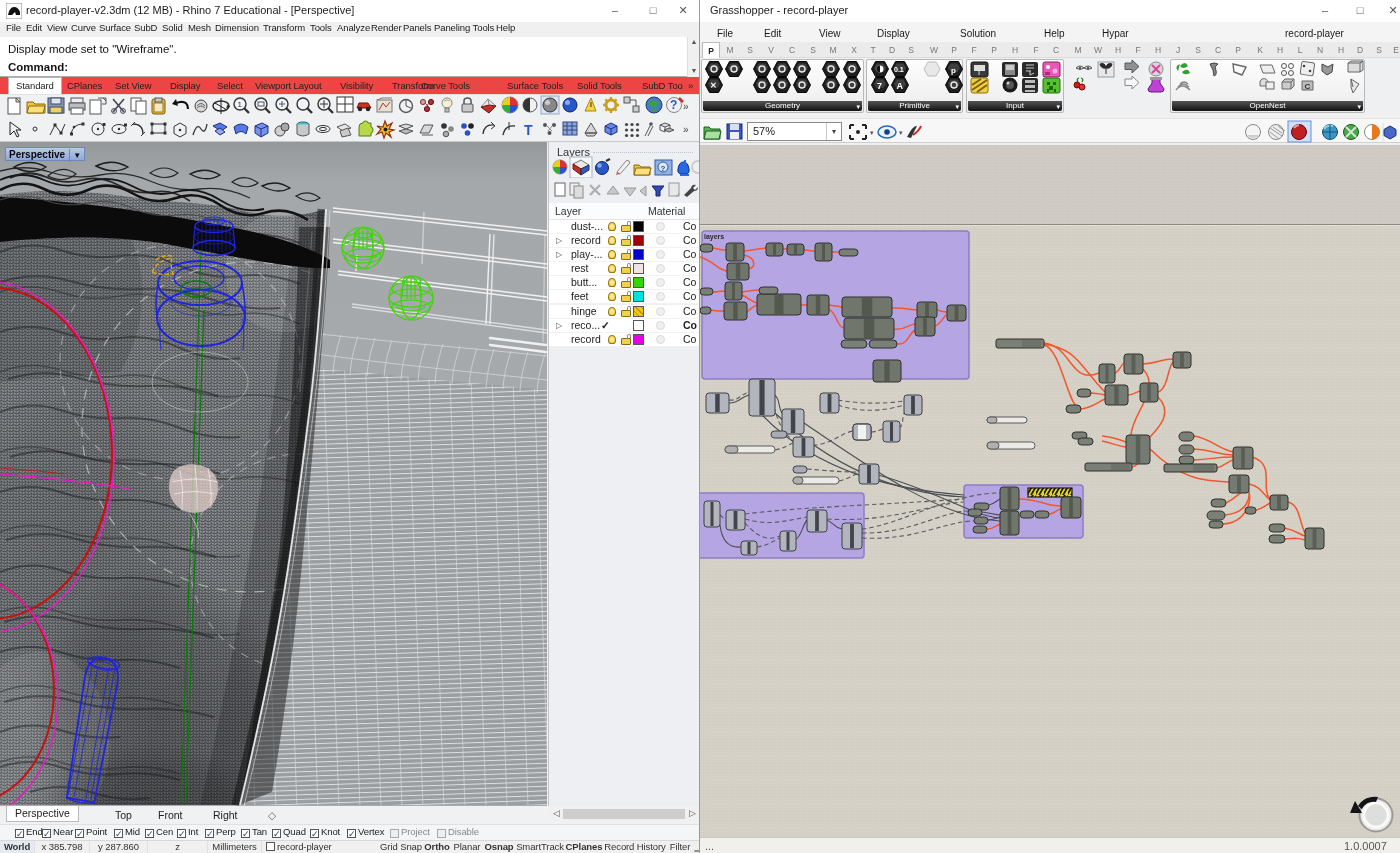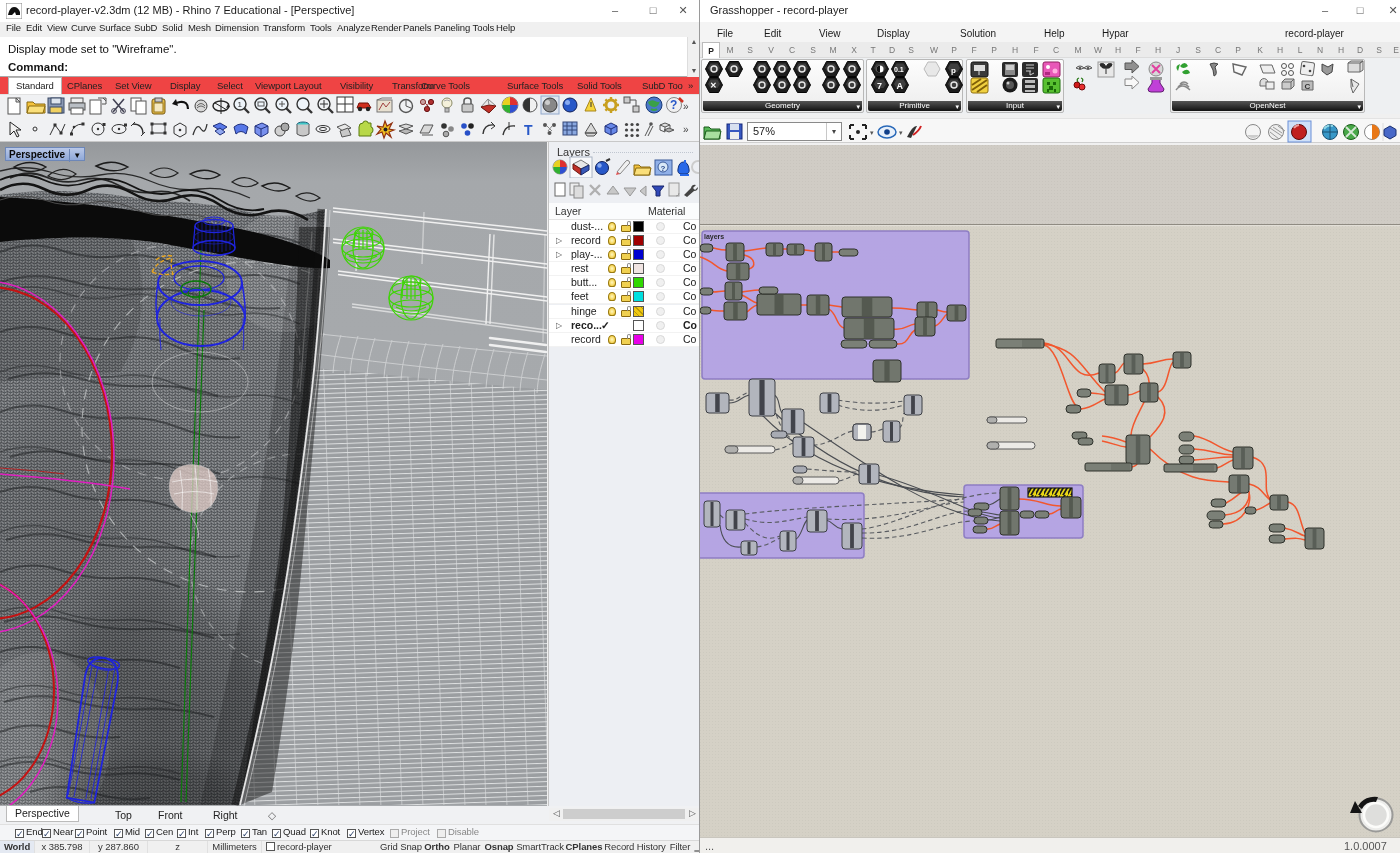--- a/index.html
+++ b/index.html
@@ -738,21 +738,21 @@
             <span class="bulb"></span>
             <span class="lock">
               <i></i>
             </span>
             <span class="sw" style="background:repeating-linear-gradient(45deg,#f0c810 0 3px,#b89a08 3px 4px)"></span>
             <span class="mat"></span>
             <span class="co">Co</span>
           </div>
       <div class="lrow" style="top:177px">
             <span class="ar">▷</span>
-            <span class="nm" style="font-weight:bold">reco...</span>
+            <span class="nm" style="font-weight:normal">reco...</span>
             <span class="abs" style="left:52px;top:0;font-weight:bold">✓</span>
             <span class="sw" style="background:#fff"></span>
             <span class="mat"></span>
             <span class="co" style="font-weight:bold">Co</span>
           </div>
       <div class="lrow" style="top:191px">
             <span class="nm">record</span>
             <span class="bulb"></span>
             <span class="lock">
               <i></i>

